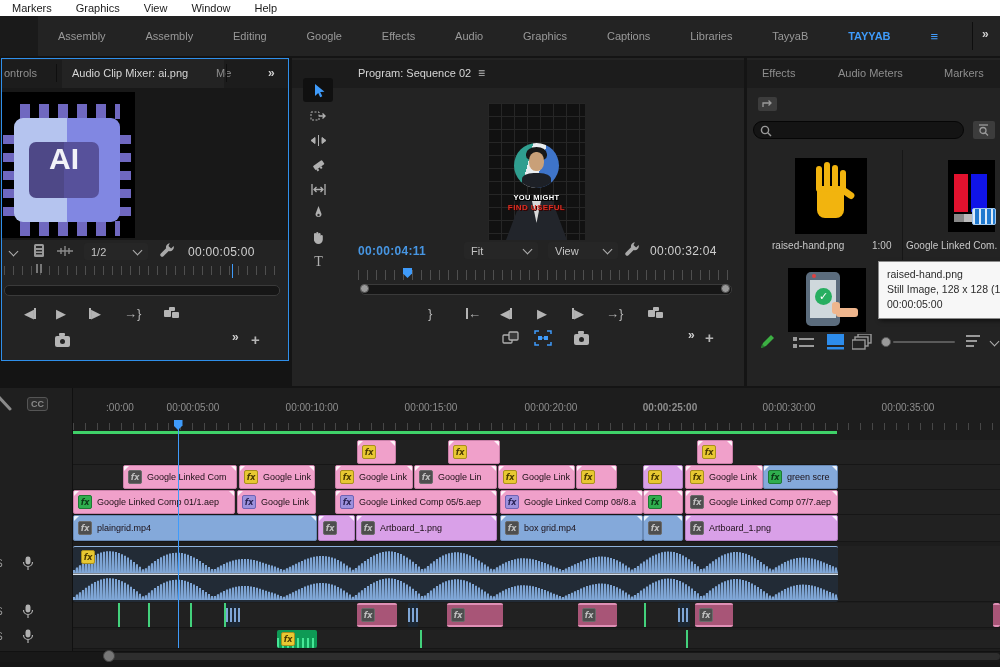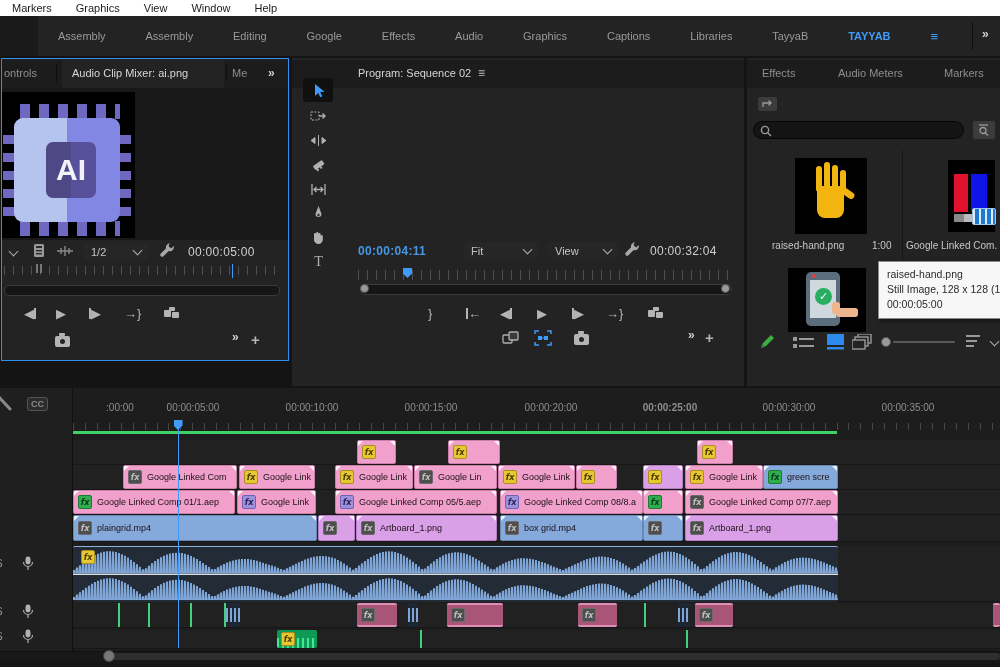--- a/index.html
+++ b/index.html
@@ -116,22 +116,22 @@
   .slabel{position:absolute;left:-4px;font-size:10px;color:#9a9a9a;}
   .ccchip{position:absolute;left:27px;top:9px;font:bold 9px "Liberation Sans",sans-serif;color:#8a8a8a;
           background:#2c2c2c;border:1px solid #555;border-radius:3px;padding:1px 3px;}
   .sbtrack{position:absolute;left:0;top:263px;width:1000px;height:11px;background:#181818;border-top:1px solid #111;}
   .sbthumb{position:absolute;left:108px;top:265px;width:892px;height:7px;background:#2e2e2e;border-radius:4px;}
   .sbknob{position:absolute;left:103px;top:262px;width:12px;height:12px;border-radius:50%;background:#777;border:1px solid #444;box-sizing:border-box;}
   
   .aiblack{position:absolute;left:2px;top:92px;width:133px;height:146px;background:#000;}
   .chipbody{position:absolute;left:12px;top:26px;width:106px;height:104px;border-radius:9px;
             background:linear-gradient(90deg,#b5c4ef 0 50%,#8187e2 50%);}
-  .chipcore{position:absolute;left:32px;top:24px;width:50px;height:56px;border-radius:7px;
-            background:linear-gradient(90deg,#4e4887 0 50%,#57519b 50%);display:flex;align-items:center;justify-content:center;
+  .chipcore{position:absolute;left:15px;top:24px;width:70px;height:56px;border-radius:7px;
+            background:linear-gradient(90deg,#4e4887 0 50%,#57519b 50%);display:flex;justify-content:center;
             color:#f2f2f8;font-weight:bold;font-size:30px;}
   .pins-h{position:absolute;height:15px;background:repeating-linear-gradient(90deg,#6f68c0 0 10px,transparent 10px 19px);}
   .pins-v{position:absolute;width:13px;background:repeating-linear-gradient(0deg,#6f68c0 0 9px,transparent 9px 18px);}
   
   .hand i{position:absolute;background:#f2b40e;border-radius:4px;}
   
   .phone{position:absolute;left:18px;top:4px;width:34px;height:54px;background:#5b6c7d;border-radius:5px;}
   .phscreen{position:absolute;left:4px;top:8px;width:26px;height:38px;background:#cfd8dc;}
   .phdot{position:absolute;left:6px;top:2px;width:4px;height:4px;border-radius:50%;background:#e04040;}
   .phcheck{position:absolute;left:9px;top:16px;width:17px;height:17px;border-radius:50%;background:#27ae60;color:#fff;
@@ -173,21 +173,21 @@
   </div>
 
   <div class="p-left"></div>
   <div class="p-center"></div>
   <div class="p-right"></div>
 
   <div class="ptabrow abs" style="left:2px;top:60px;width:286px;"></div>
   <div class="abs" style="left:62px;top:60px;width:162px;height:28px;background:#232323;"></div>
   <div class="ptab abs" style="left:4px;top:67px;">ontrols</div>
   <div class="ptab on abs" style="left:72px;top:67px;">Audio Clip Mixer: ai.png</div>
-  <div class="ptab abs" style="left:232px;top:67px;">Me</div>
+  <div class="ptab abs" style="left:216px;top:67px;">Me</div>
   <div class="ovf abs" style="left:268px;top:66px;">»</div>
   <div class="tabsep" style="left:56px;"></div>
   <div class="tabsep" style="left:226px;"></div>
 
   <div class="abs" style="left:2px;top:88px;width:286px;height:152px;background:#181818;"></div>
   <div class="aiblack">
     <div class="pins-h" style="left:18px;top:12px;width:100px;"></div>
     <div class="pins-h" style="left:18px;top:129px;width:100px;"></div>
     <div class="pins-v" style="left:1px;top:34px;height:90px;"></div>
     <div class="pins-v" style="left:116px;top:34px;height:90px;"></div>
@@ -279,20 +279,31 @@
       <svg width="17" height="17">
         <path d="M4 9 V5 a1.1 1.1 0 0 1 2.2 0 V4 a1.1 1.1 0 0 1 2.2 0 v1 a1.1 1.1 0 0 1 2.2 0 v2 a1.1 1.1 0 0 1 2.2 0 v3.5 A4.5 4.5 0 0 1 8.3 15 C6 15 5 13.6 4 11.5 Z" fill="#b0b0b0"></path>
       </svg>
     </div>
   <div class="tool" style="top:251px;">
       <svg width="17" height="17">
         <text x="8.5" y="13" text-anchor="middle" font-size="14" font-family="Liberation Serif,serif" fill="#b0b0b0">T</text>
       </svg>
     </div>
 
+  <div class="frame">
+    <div class="suit"></div>
+    <div class="shirt"></div>
+    <div class="avatar">
+      <div class="avhair"></div>
+      <div class="avface"></div>
+      <div class="avbody"></div>
+    </div>
+    <div class="ovl1">YOU MIGHT</div>
+    <div class="ovl2">FIND USEFUL</div>
+  </div>
 
   <div class="tc blue abs" style="left:358px;top:244px;">00:00:04:11</div>
   <div class="ddbox" style="left:464px;top:242px;width:74px;">
     <span>Fit</span>
     <span class="chev" style="margin-top:-3px;"></span>
   </div>
   <div class="ddbox" style="left:548px;top:242px;width:70px;">
     <span>View</span>
     <span class="chev" style="margin-top:-3px;"></span>
   </div>

